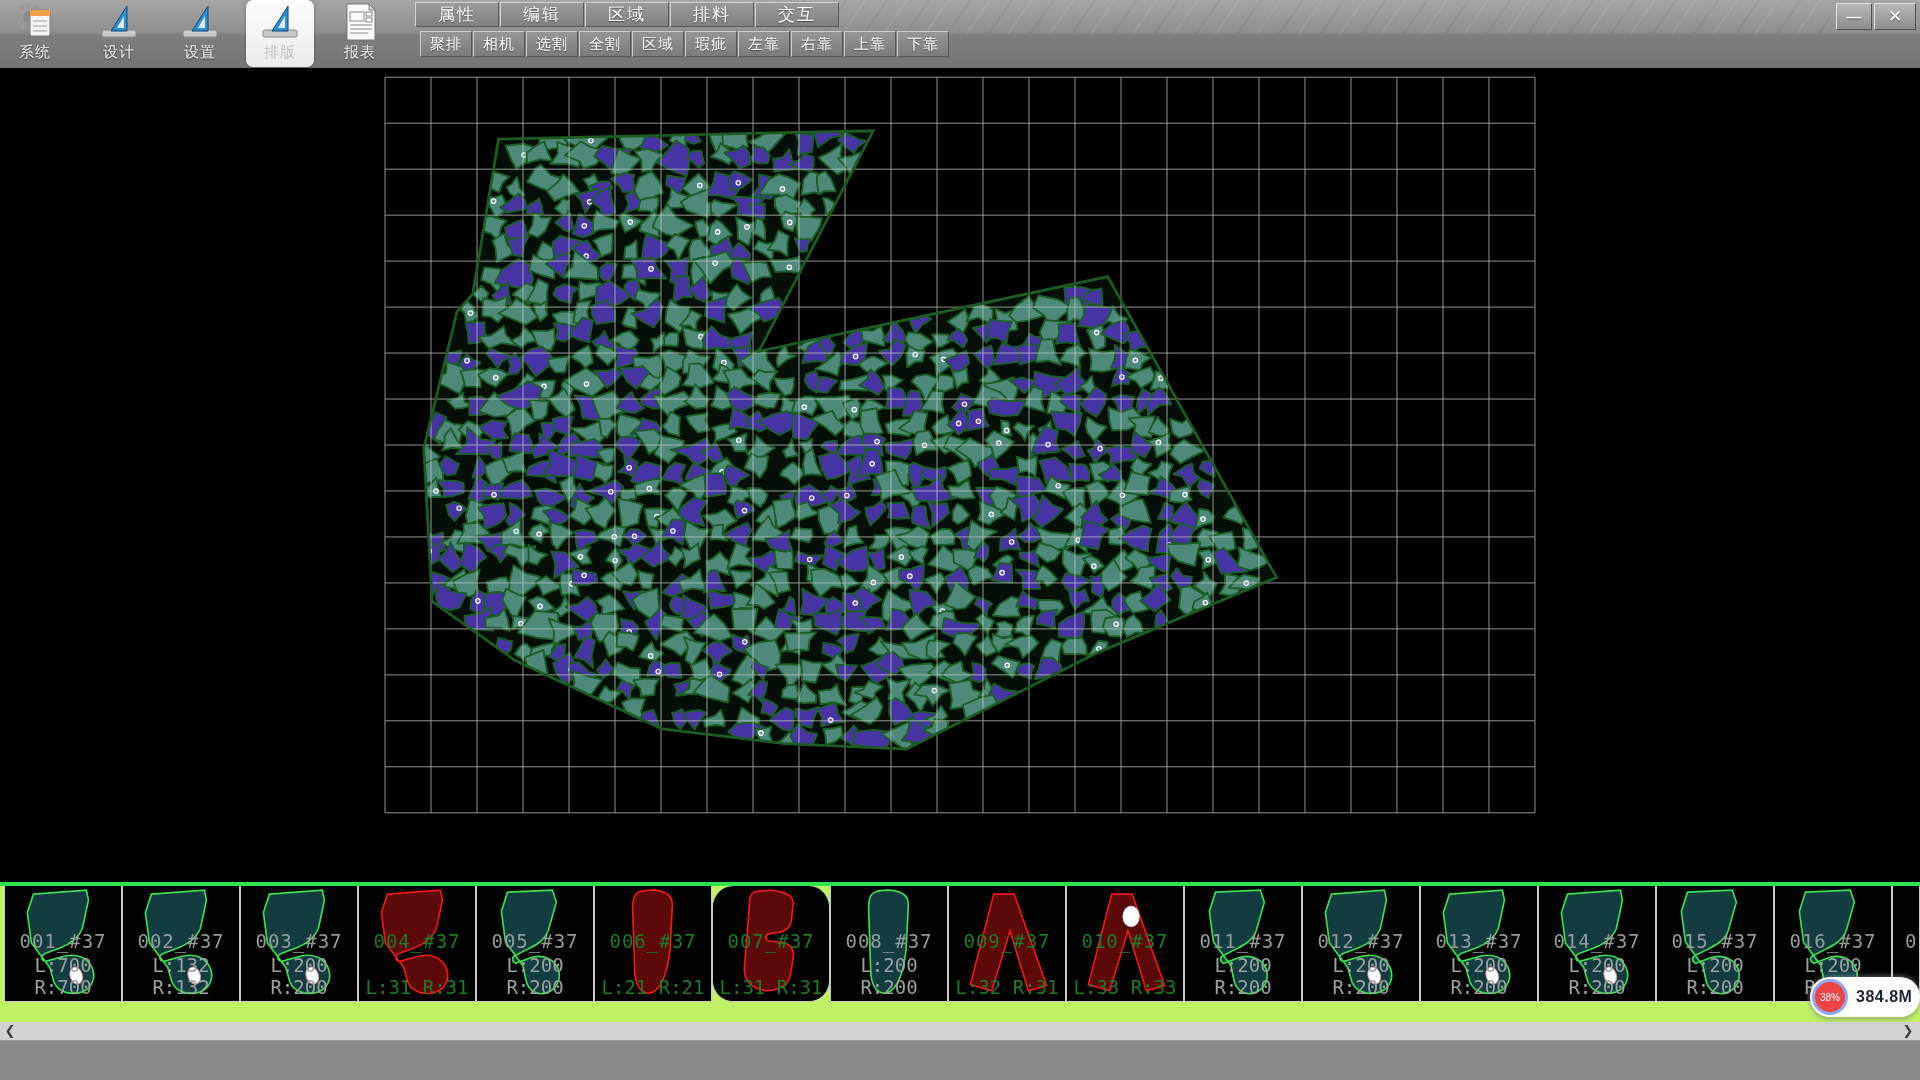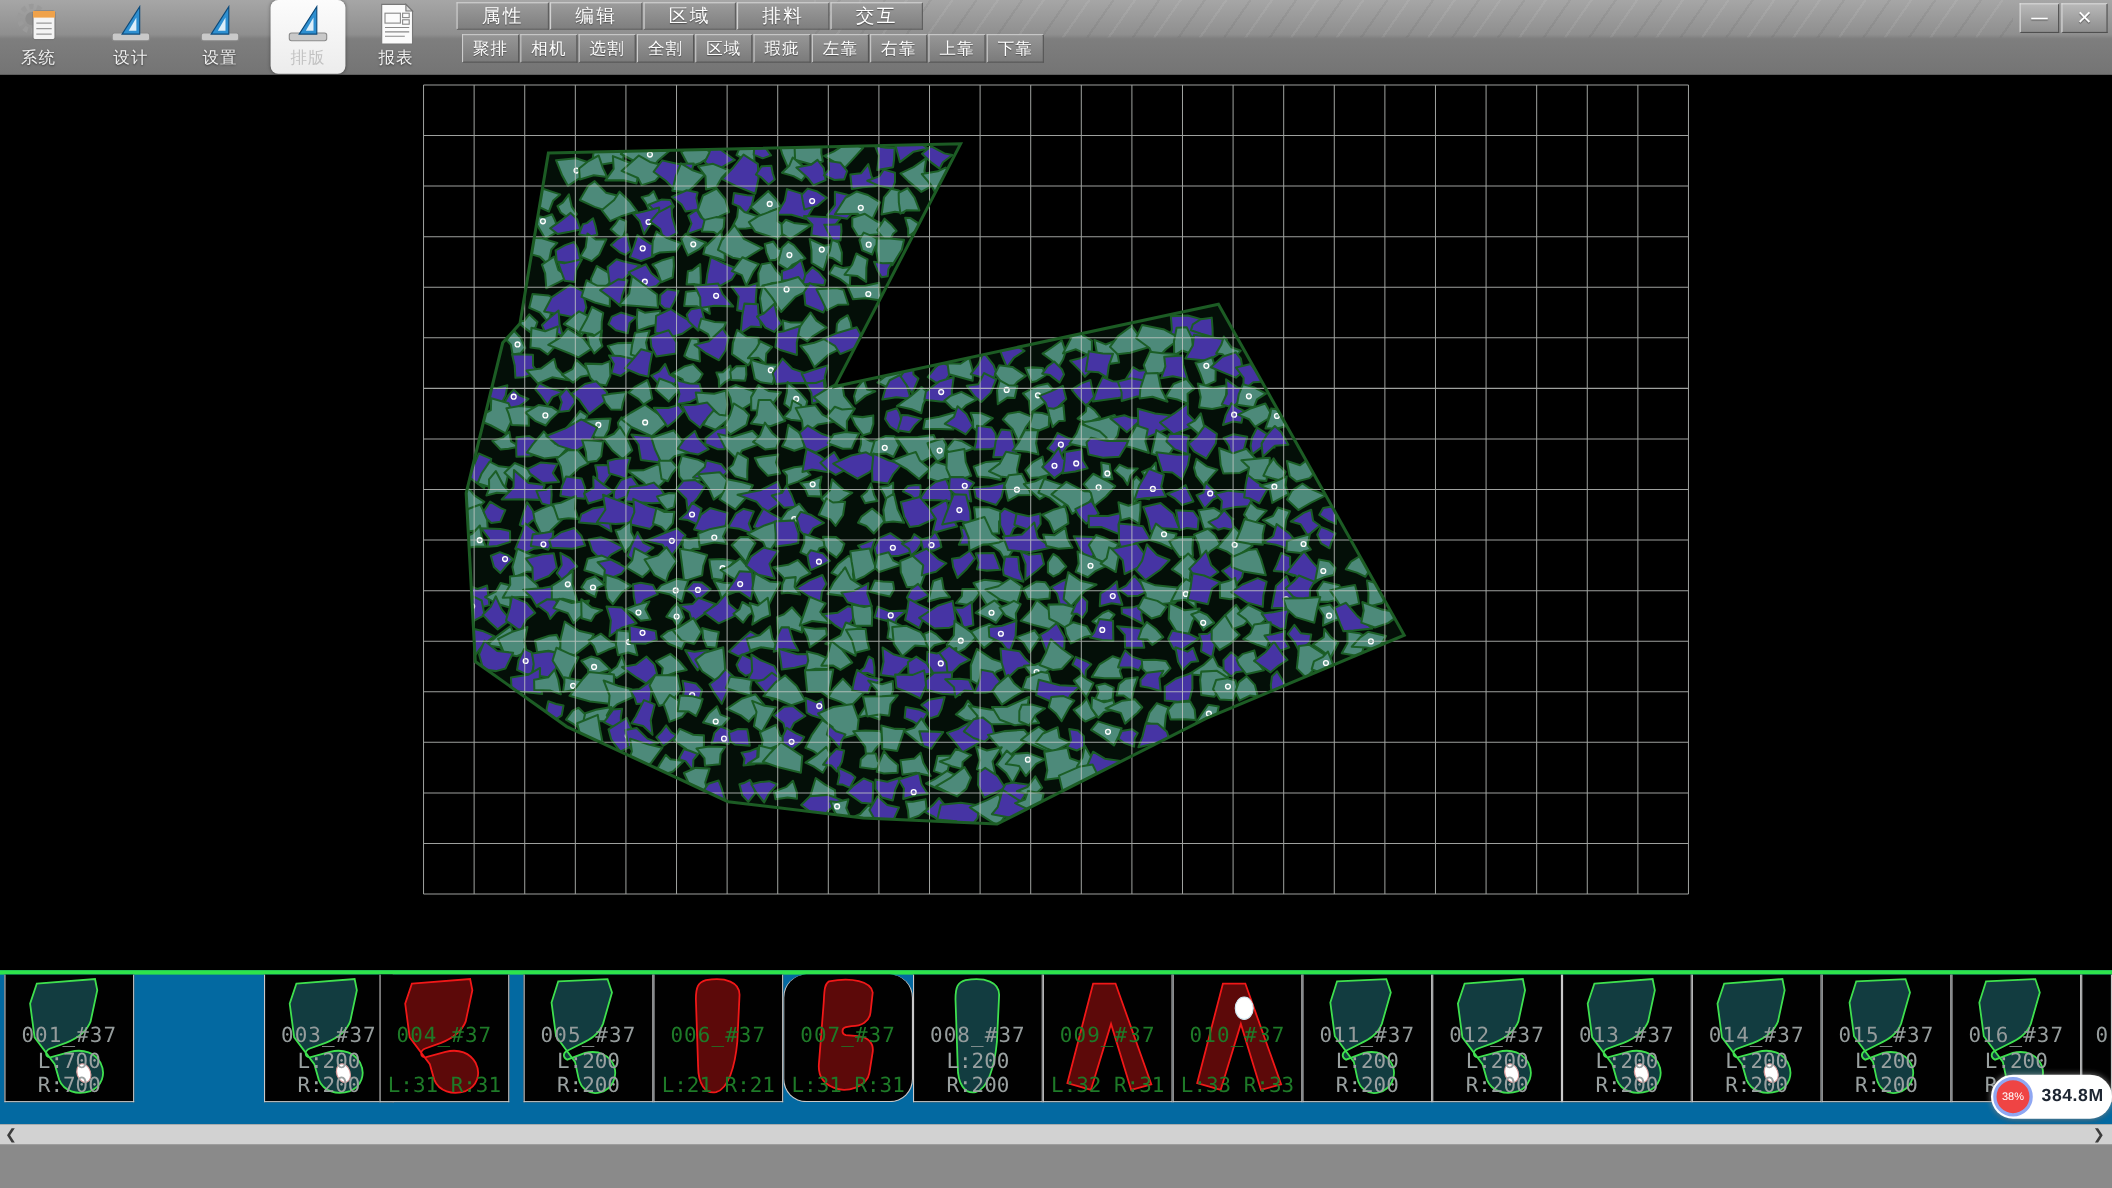--- a/index.html
+++ b/index.html
@@ -46,21 +46,21 @@
     cursor:pointer; z-index:4; font-size:15px; text-shadow:0 1px 1px rgba(0,0,0,.5);
   }
   #btn-min{ left:1836px; width:36px; }
   #btn-close{ left:1874px; width:42px; font-size:17px; }
 
   
   .workspace{ position:absolute; left:0; top:68px; width:1920px; height:814px; background:#000; z-index:1; }
   .workspace svg{ position:absolute; left:0; top:0; }
 
   
-  .strip{ position:absolute; left:0; top:882px; width:1920px; height:140px; background:#0369a1; border-top:4px solid #2ee34b; z-index:6;padding-left:36px;}
+  .strip{ position:absolute; left:0; top:882px; width:1920px; height:140px; background:#bef264; border-top:4px solid #2ee34b; z-index:6;padding-left:36px;}
   .thumb{ position:absolute; top:0px; height:116px; background:#010101; border:1px solid #c9c9c9; border-top:none; overflow:hidden; cursor:pointer;}
   .thumb svg{ position:absolute; left:0; top:0; }
   .thumb .tid{ position:absolute; left:0; top:44px; width:100%; text-align:center; font-family:"DejaVu Sans Mono","Liberation Mono",monospace; font-size:19px; letter-spacing:1px; color:#959c9c; z-index:2;}
   .thumb .tsub{ position:absolute; left:0; bottom:3px; width:100%; text-align:center; font-family:"DejaVu Sans Mono","Liberation Mono",monospace; font-size:19px; color:#9aa1a1; z-index:2;}
   .thumb.red .tid, .thumb.red .tsub{ color:#1e7a28; }
   .thumb.partial .tid, .thumb.partial .tsub{ text-align:left; padding-left:12px; }
 
   
   .pill{ position:absolute; left:1810px; top:977px; width:110px; height:40px; background:#fff; border-radius:20px; box-shadow:0 0 6px rgba(255,255,255,.5), 0 2px 5px rgba(0,0,0,.4); z-index:9; display:flex; align-items:center;}
   .pill .ring{ position:absolute; left:2px; top:2px; width:36px; height:36px; border-radius:50%; background:#ef4444; border:3px solid #8fa7f2; color:#fff; font-size:10px; display:flex; align-items:center; justify-content:center; }
@@ -1042,29 +1042,37 @@
 
 <div class="strip" id="thumb-strip">
     <div class="thumb" style="left: 4px; width: 118px;">
       <svg width="118" height="114" viewBox="0 0 100 112">
         <path d="M20,8 L72,4 L74,14 L68,42 C64,52 56,57 46,61 L32,66 C27,68 27,73 32,74 L50,69 C62,66 72,70 77,79 C82,89 78,100 68,104 C56,108 44,104 40,94 L36,80 L18,56 L14,26 Z" fill="#123c40" stroke="#3fe04f" stroke-width="1.6"></path>
         <ellipse cx="62" cy="88" rx="6" ry="8.5" transform="rotate(-18 62 88)" fill="#ffffff" stroke="#d89a9a"></ellipse>
       </svg>
       <div class="tid">001_#37</div>
       <div class="tsub">L:700 R:700</div>
     </div>
-    <div class="thumb" style="left: 240px; width: 118px;">
+    <div class="thumb" style="left: 122px; width: 118px;">
       <svg width="118" height="114" viewBox="0 0 100 112">
         <path d="M20,8 L72,4 L74,14 L68,42 C64,52 56,57 46,61 L32,66 C27,68 27,73 32,74 L50,69 C62,66 72,70 77,79 C82,89 78,100 68,104 C56,108 44,104 40,94 L36,80 L18,56 L14,26 Z" fill="#123c40" stroke="#3fe04f" stroke-width="1.6"></path>
         <ellipse cx="62" cy="88" rx="6" ry="8.5" transform="rotate(-18 62 88)" fill="#ffffff" stroke="#d89a9a"></ellipse>
       </svg>
+      <div class="tid">002_#37</div>
+      <div class="tsub">L:132 R:132</div>
+    </div>
+    <div class="thumb" style="left: 240px; width: 118px;">
+      <svg width="118" height="114" viewBox="0 0 100 112">
+        <path d="M20,8 L72,4 L74,14 L68,42 C64,52 56,57 46,61 L32,66 C27,68 27,73 32,74 L50,69 C62,66 72,70 77,79 C82,89 78,100 68,104 C56,108 44,104 40,94 L36,80 L18,56 L14,26 Z" fill="#123c40" stroke="#3fe04f" stroke-width="1.6"></path>
+        <ellipse cx="62" cy="88" rx="6" ry="8.5" transform="rotate(-18 62 88)" fill="#ffffff" stroke="#d89a9a"></ellipse>
+      </svg>
       <div class="tid">003_#37</div>
       <div class="tsub">L:200 R:200</div>
     </div>
-    <div class="thumb red" style="left: 345px; width: 118px;">
+    <div class="thumb red" style="left: 358px; width: 118px;">
       <svg width="118" height="114" viewBox="0 0 100 112">
         <path d="M20,8 L72,4 L74,14 L68,42 C64,52 56,57 46,61 L32,66 C27,68 27,73 32,74 L50,69 C62,66 72,70 77,79 C82,89 78,100 68,104 C56,108 44,104 40,94 L36,80 L18,56 L14,26 Z" fill="#5c0909" stroke="#f01818" stroke-width="1.6"></path>
       </svg>
       <div class="tid">004_#37</div>
       <div class="tsub">L:31 R:31</div>
     </div>
     <div class="thumb" style="left: 476px; width: 118px;">
       <svg width="118" height="114" viewBox="0 0 100 112">
         <path d="M22,6 L66,4 L70,16 L62,44 C58,54 50,58 42,62 L30,68 C26,70 26,74 30,76 L46,70 C58,67 68,72 72,82 C75,92 70,102 60,105 C50,108 42,102 40,92 L37,78 L20,55 L16,25 Z" fill="#123c40" stroke="#3fe04f" stroke-width="1.6"></path>
       </svg>

